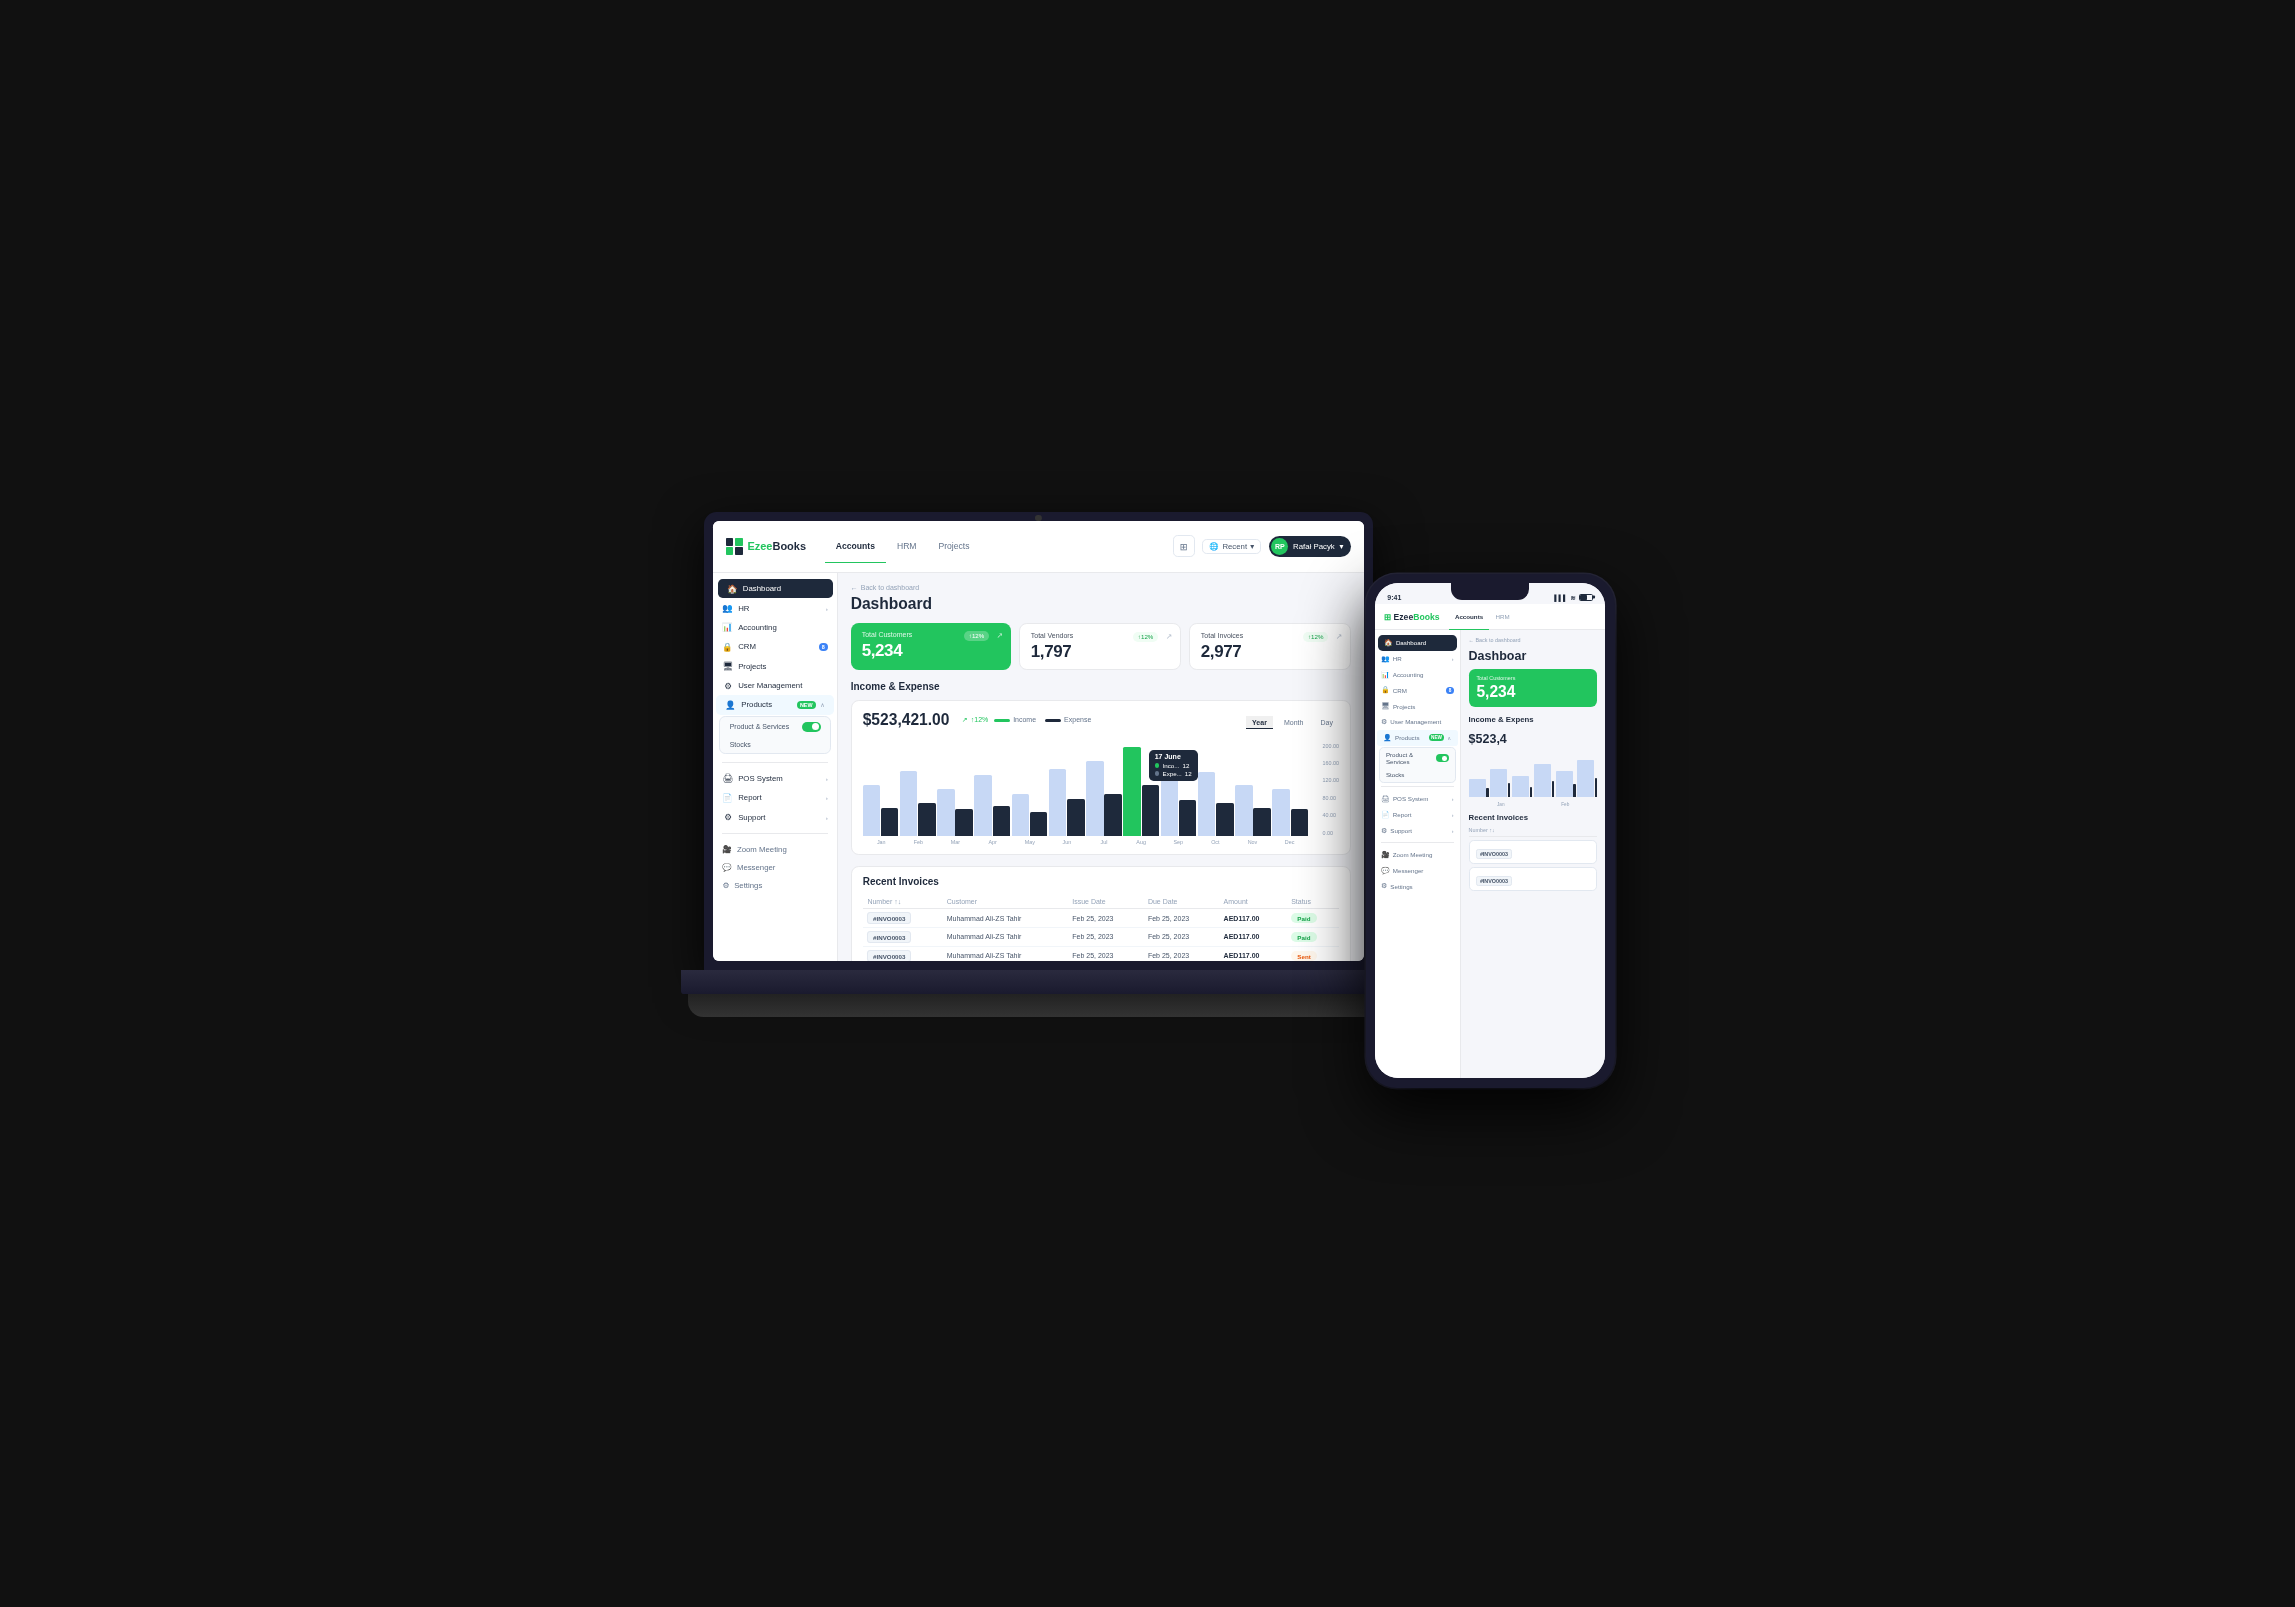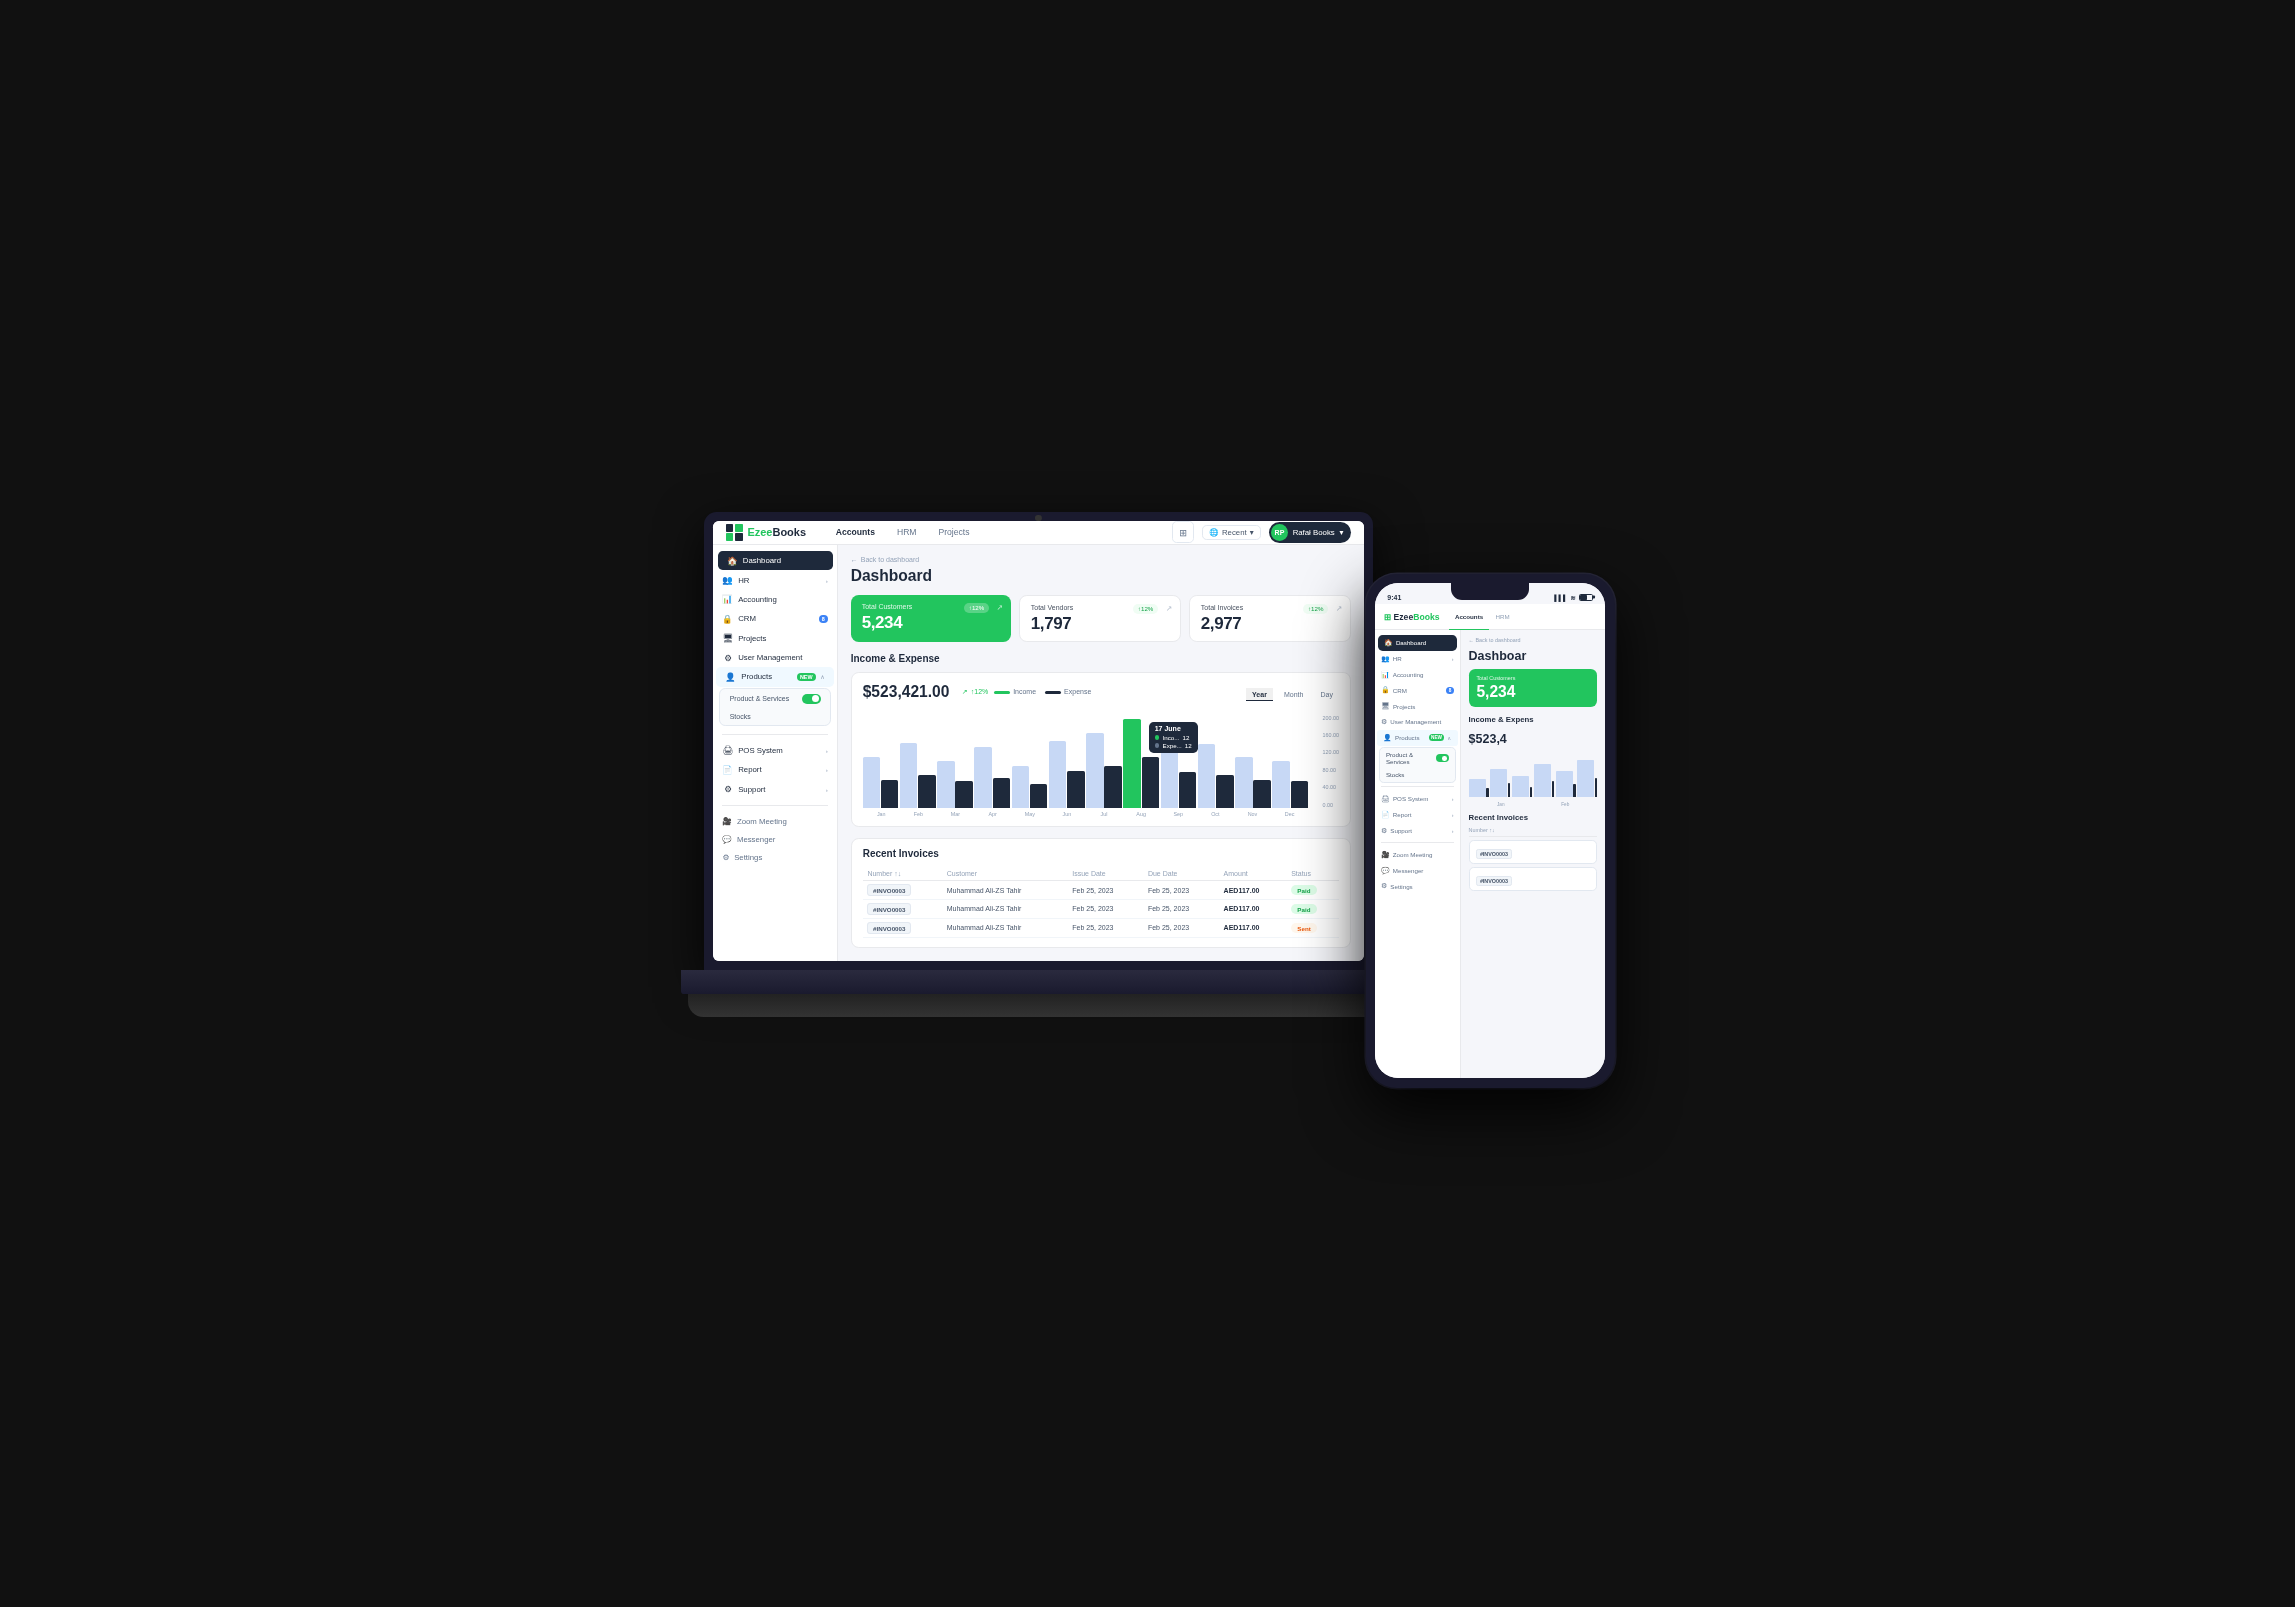--- a/index.html
+++ b/index.html
@@ -75,21 +75,21 @@
       border-radius: 50%;
     }
 
     
     .app-header {
       background: #fff;
       border-bottom: 0.8px solid #e8e9ec;
       display: flex;
       align-items: center;
       padding: 0 12.5px;
-      height: 24px;
+      height: 52px;
       flex-shrink: 0;
     }
     .app-logo {
       display: flex;
       align-items: center;
       gap: 4.7px;
       margin-right: 18.7px;
     }
     .logo-icon {
       width: 17px;
@@ -864,21 +864,21 @@
           </nav>
           <div class="header-right">
             <div class="icon-btn">⊞</div>
             <div class="lang-btn">
               <span>🌐</span>
               <span>Recent</span>
               <span>▾</span>
             </div>
             <div class="user-btn">
               <div class="user-avatar">RP</div>
-              <span>Rafał Books</span>
+              <span>Rafał Pacyk</span>
               <span>▾</span>
             </div>
           </div>
         </div>
 
         <div class="app-body">
 
           <div class="sidebar">
             <div class="sidebar-item active">
               <span class="si-icon">🏠</span>

